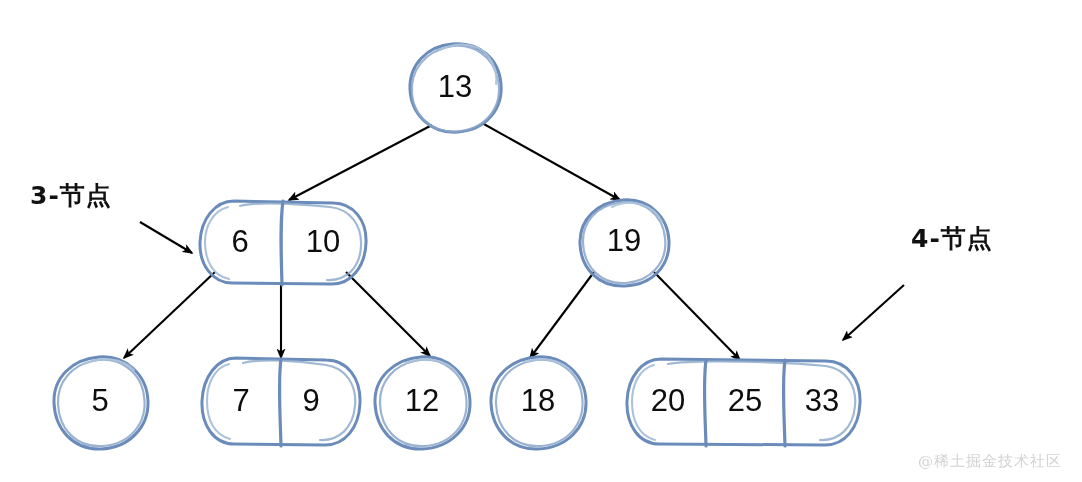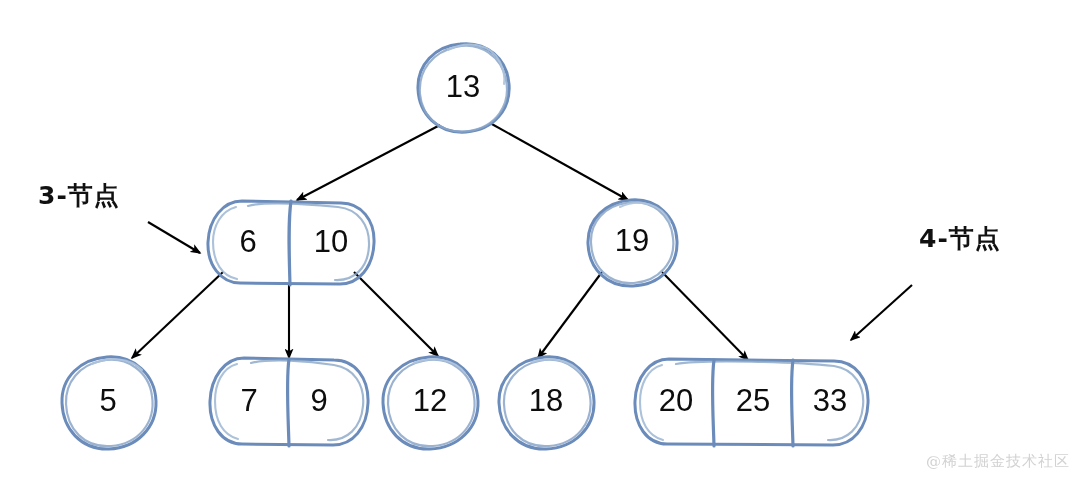--- a/index.html
+++ b/index.html
@@ -10,21 +10,21 @@
   }
   body {
     width: 1082px;
     height: 482px;
     position: relative;
     overflow: hidden;
     font-family: "Liberation Sans", sans-serif;
   }
   #diagram-root {
     position: absolute;
-    left: 8px; top: 0;
+    left: 0; top: 0;
     width: 858px;
     height: 482px;
   }
   svg.canvas {
     display: block;
     width: 1082px;
     height: 482px;
   }
   .node-text {
     font-family: "Liberation Sans", sans-serif;

